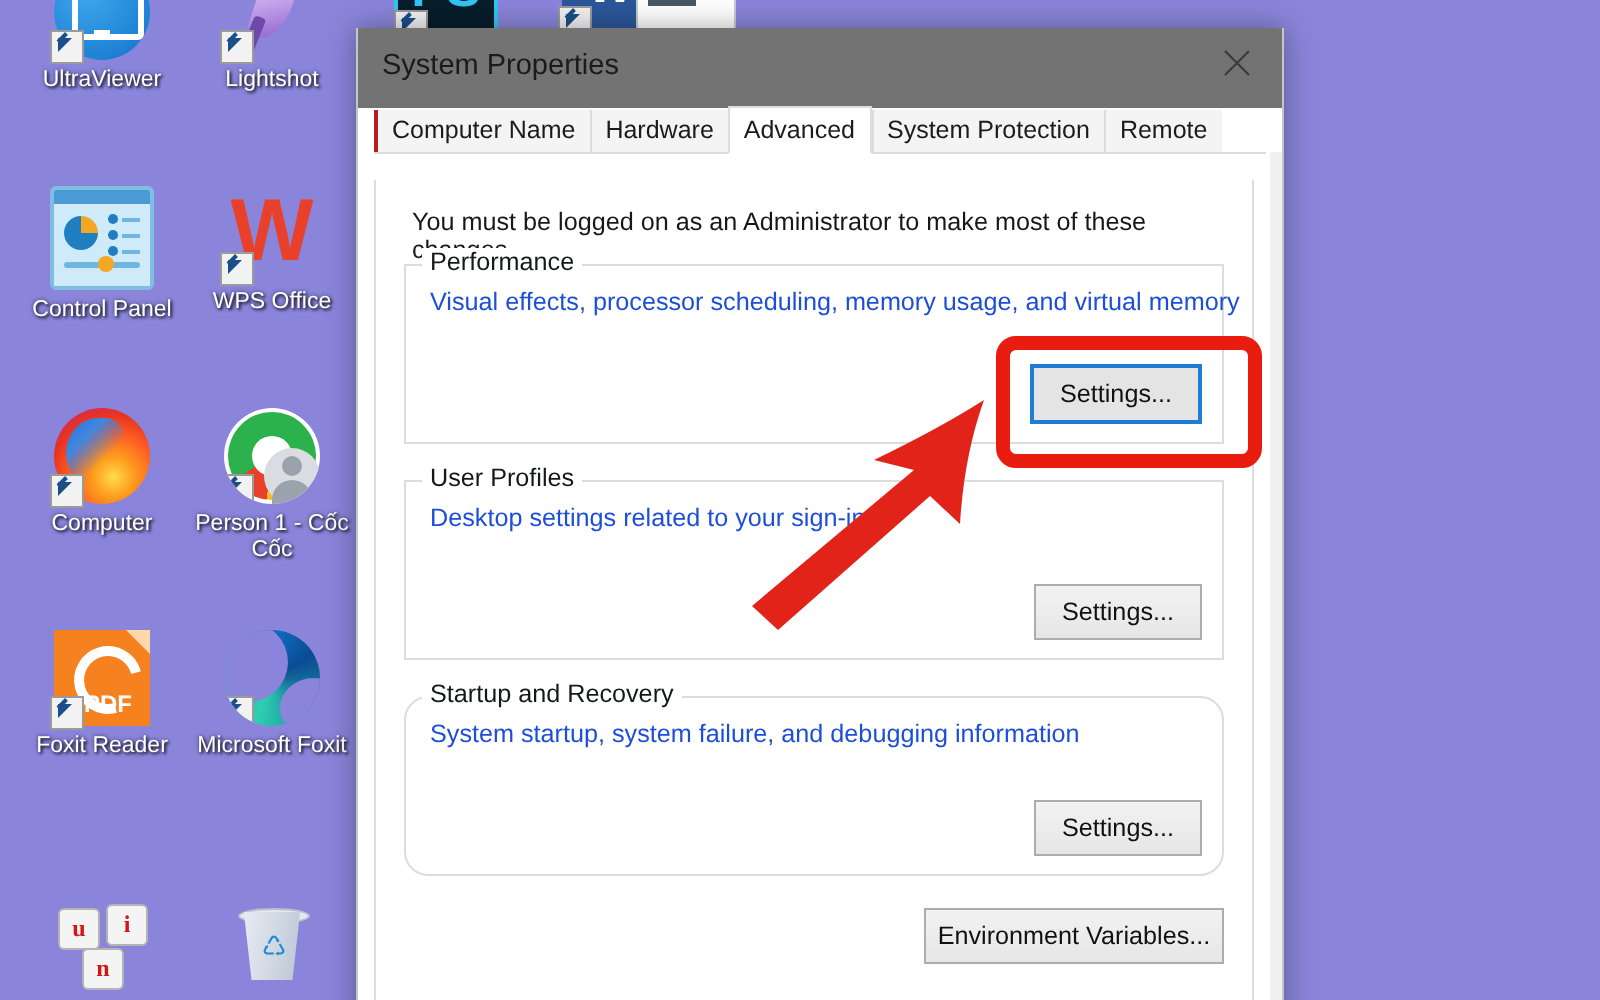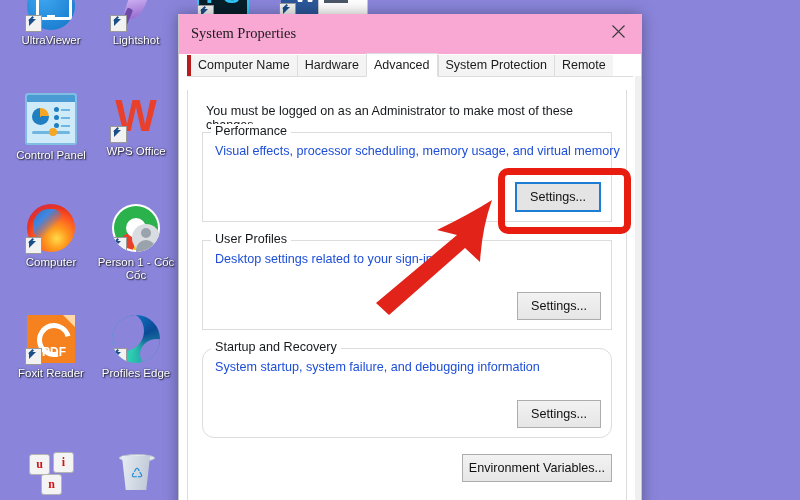--- a/index.html
+++ b/index.html
@@ -105,41 +105,41 @@
   .ic-doc{background:#fff;border:1px solid #c8ccd2;}
   .ic-doc i{position:absolute;left:5px;height:3px;background:#4a5766;display:block;}
 
   
   #dialog{
     position:absolute;left:178px;top:14px;width:462px;height:500px;
     background:#ffffff;border:1px solid #c6c6c6;border-top:none;
     box-shadow:0 0 14px rgba(0,0,0,.35);
     overflow:hidden;
   }
-  #titlebar{height:40px;position:relative;background:#f9a8d4;font-family:Liberation Serif, serif;}
+  #titlebar{height:40px;position:relative;background:#737373;}
   #titlebar .title{
     position:absolute;left:12px;top:11px;font-size:14.5px;color:#1b1b1b;
   }
   #closebtn{
     position:absolute;right:0;top:0;width:46px;height:34px;
     display:flex;align-items:center;justify-content:center;cursor:default;
   }
   #closebtn svg{display:block;}
 
   #tabstrip{
     position:relative;height:22px;margin:0 8px;
     border-bottom:1px solid #dcdcdc;
     display:flex;align-items:flex-end;
   }
   .tab{
     font-size:12.5px;color:#1b1b1b;padding:2px 7px 3px 7px;
     border-left:1px solid #dcdcdc;background:#f4f4f4;line-height:16px;
     white-space:nowrap;
   }
-  .tab:first-child{border-left:4px solid #b91c1c;}
+  .tab:first-child{border-left:2px solid #b91c1c;}
   .tab.active{background:#ffffff;border:1px solid #dcdcdc;border-bottom:1px solid #ffffff;
     margin-bottom:-1px;padding-top:3px;padding-bottom:3px;}
 
   #tabpanel{
     position:absolute;left:8px;top:76px;right:14px;bottom:0;
     background:#fff;border:1px solid #dcdcdc;border-top:none;
   }
   #dlgscroll{
     position:absolute;right:0;top:62px;bottom:0;width:6px;background:#f0f0f0;
   }
@@ -257,21 +257,21 @@
     </div>
     <div class="lbl">Foxit Reader</div>
   </div>
 
   <div class="dicon" style="left:93px;top:315px;">
     <div class="glyph ic-edge">
       <div class="cut"></div>
         <div class="cut2"></div>
       <span class="shortcut"></span>
     </div>
-    <div class="lbl">Profiles Edge</div>
+    <div class="lbl">Microsoft Foxit</div>
   </div>
 
   <div class="dicon" style="left:8px;top:448px;">
     <div class="glyph ic-unikey">
       <div class="k k1">u</div>
         <div class="k k2">i</div>
         <div class="k k3">n</div>
     </div>
   </div>
 

